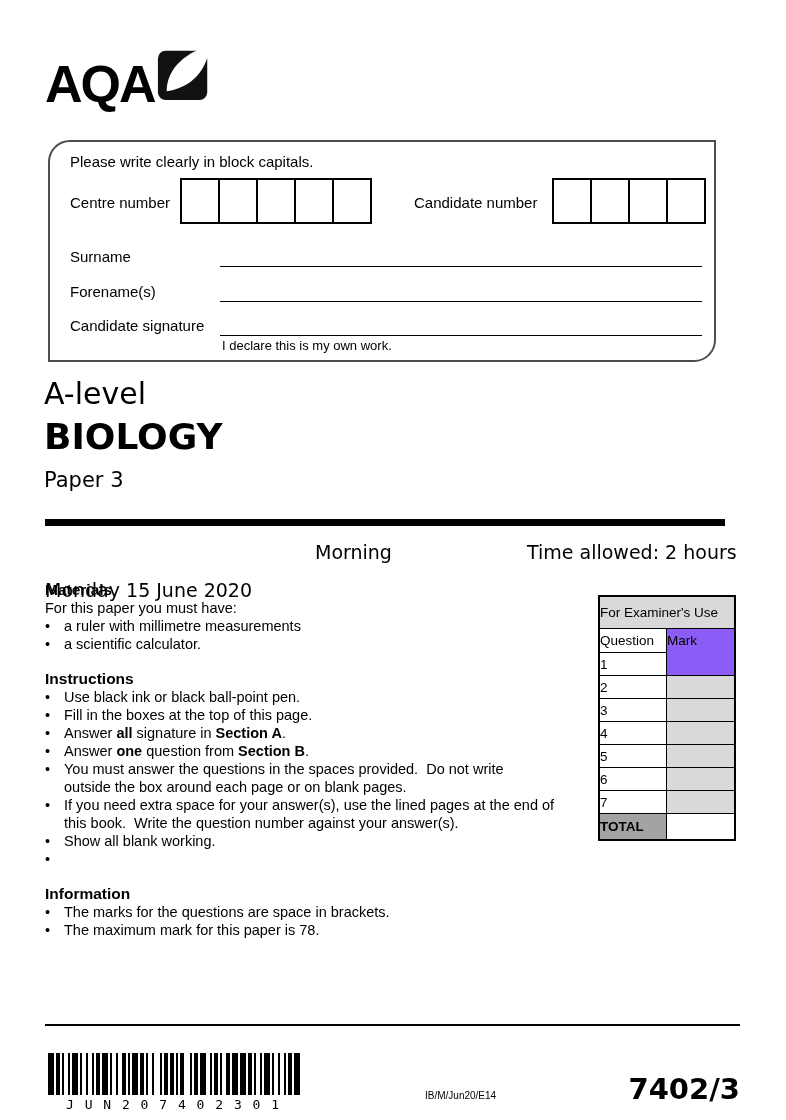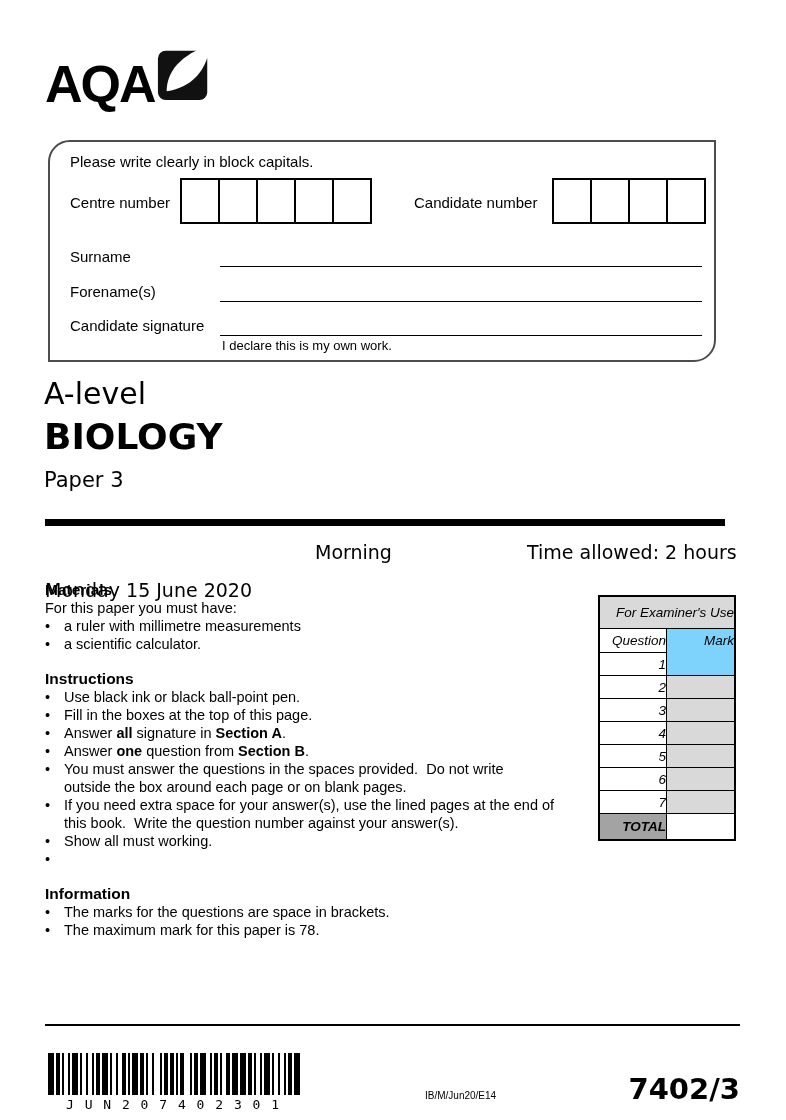--- a/index.html
+++ b/index.html
@@ -31,25 +31,25 @@
   
   .bodycol{font-size:14.5px;line-height:18px;width:552px;}
   .bhead{font-weight:bold;font-size:15.5px;}
   .li{display:flex;}
   .bullet{width:19px;flex:0 0 19px;}
   .li-text{white-space:pre-wrap;}
   .gap{height:17px;}
 
   
   .extable{border-collapse:collapse;font-size:13.5px;border:2px solid #000;}
-  .extable td,.extable th{border:1.5px solid #000;text-align:right;padding:0;
-                          font-weight:normal;font-style:italic;}
+  .extable td,.extable th{border:1.5px solid #000;text-align:left;padding:0;
+                          font-weight:normal;}
   .ex-title{background:#d9d9d9;height:31px;}
   .qhead{background:#fff;width:66px;height:23px;}
-  .mhead{background:#7dd3fc;width:67px;vertical-align:top;padding-top:4px !important;}
+  .mhead{background:#8b5cf6;width:67px;vertical-align:top;padding-top:4px !important;}
   .qcell{background:#fff;height:22px;}
   .mcell{background:#d9d9d9;}
   .totcell{background:#a3a3a3;font-weight:bold !important;height:25px;}
   .totmark{background:#fff;}
 
   
   .thinrule{height:1.5px;background:#000;}
   .barcode{display:flex;height:42px;overflow:hidden;align-items:stretch;}
   .bc-text{font-family:"DejaVu Sans Mono",monospace;font-size:13px;letter-spacing:1.5px;}
   .refcode{font-size:10px;}
@@ -146,21 +146,21 @@
           <span class="li-text"><span>You must answer the questions in the spaces provided.  Do not write
 outside the box around each page or on blank pages.</span></span>
         </div>
         <div class="li">
           <span class="bullet">•</span>
           <span class="li-text"><span>If you need extra space for your answer(s), use the lined pages at the end of
 this book.  Write the question number against your answer(s).</span></span>
         </div>
         <div class="li">
           <span class="bullet">•</span>
-          <span class="li-text"><span>Show all must working.</span></span>
+          <span class="li-text"><span>Show all blank working.</span></span>
         </div>
         <div class="li">
           <span class="bullet">•</span>
         </div>
       </div>
     <div class="gap"></div>
     <div class="bhead">Information</div>
     <div>
         <div class="li">
           <span class="bullet">•</span>

